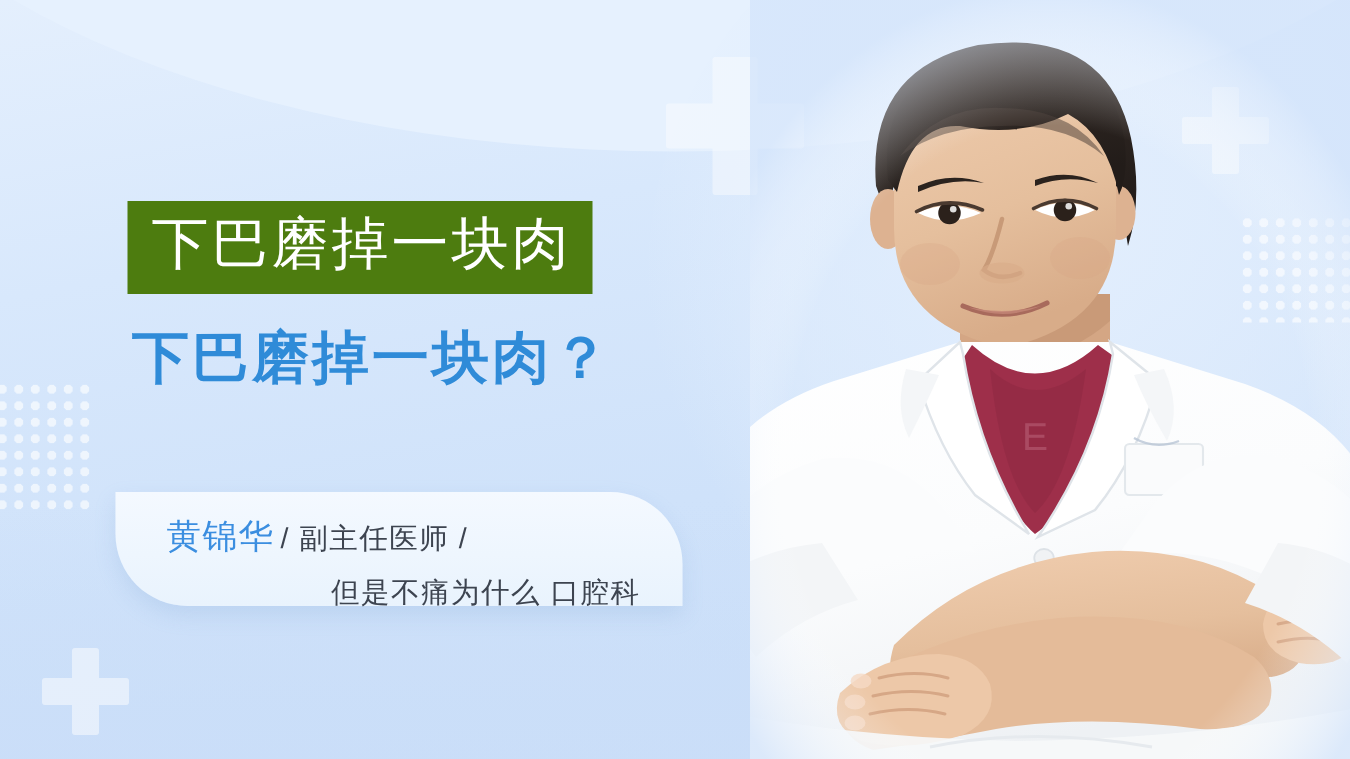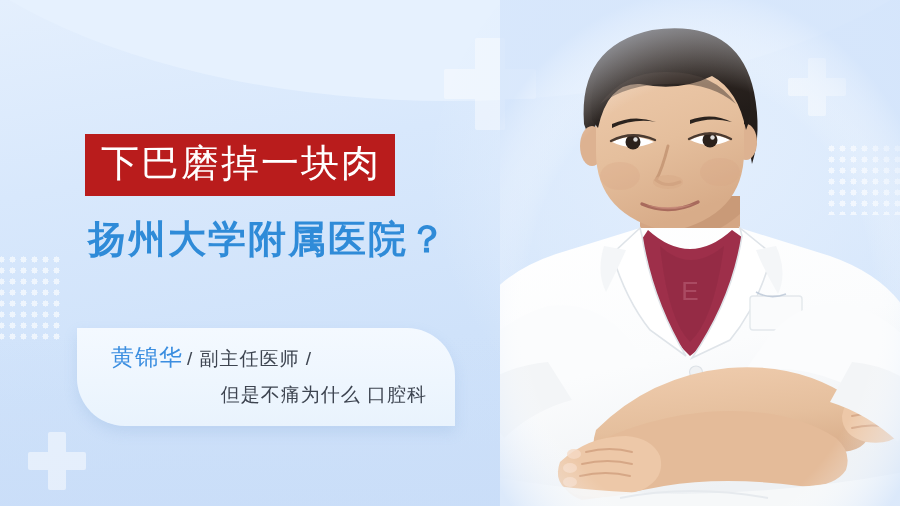--- a/index.html
+++ b/index.html
@@ -105,21 +105,21 @@
     height: 506px;
   }
   .photo svg { display: block; width: 100%; height: 100%; }
 
   
   .headline-bar {
     position: absolute;
     left: 85px;
     top: 134px;
     padding: 4px 14px 8px 16px;
-    background: #b91c1c;
+    background: #4d7c0f;
     box-sizing: border-box;
     height: 62px;
     display: flex;
     align-items: center;
   }
   .headline-bar .txt {
     color: #ffffff;
     font-size: 38px;
     letter-spacing: 2px;
     line-height: 1;
@@ -137,21 +137,21 @@
     line-height: 1.35;
     white-space: nowrap;
   }
 
   
   .byline-card {
     position: absolute;
     left: 77px;
     top: 328px;
     width: 378px;
-    height: 98px;
+    height: 76px;
     background: linear-gradient(180deg, #f4f9ff 0%, #eef6fe 55%, #e9f3fd 100%);
     border-radius: 0 48px 0 48px;
     box-shadow: 0 6px 14px rgba(120,160,210,0.20);
     box-sizing: border-box;
     padding: 14px 26px 12px 34px;
   }
   .byline-row1 {
     display: flex;
     align-items: baseline;
     white-space: nowrap;
@@ -310,21 +310,21 @@
       <path d="M-40 506 L-40 470 Q60 492 180 494 Q310 492 424 468 L424 506 Z" fill="#f6f8fa" opacity="0.9"></path>
       <path d="M120 498 Q190 484 268 498" stroke="#e6eaee" stroke-width="2" fill="none"></path>
 
       <rect x="0" y="0" width="400" height="506" fill="url(#softEdge)"></rect>
     </svg>
   </div>
 
   <div class="headline-bar">
     <span class="txt">下巴磨掉一块肉</span>
   </div>
-  <div class="headline-2">扬州大学附属医院？</div>
+  <div class="headline-2">下巴磨掉一块肉？</div>
 
   <div class="byline-card">
     <div class="byline-row1">
       <span class="byline-name">黄锦华</span>
       <span class="byline-title">/ 副主任医师 /</span>
     </div>
     <div class="byline-row2">但是不痛为什么 口腔科</div>
   </div>
 
 </div>

